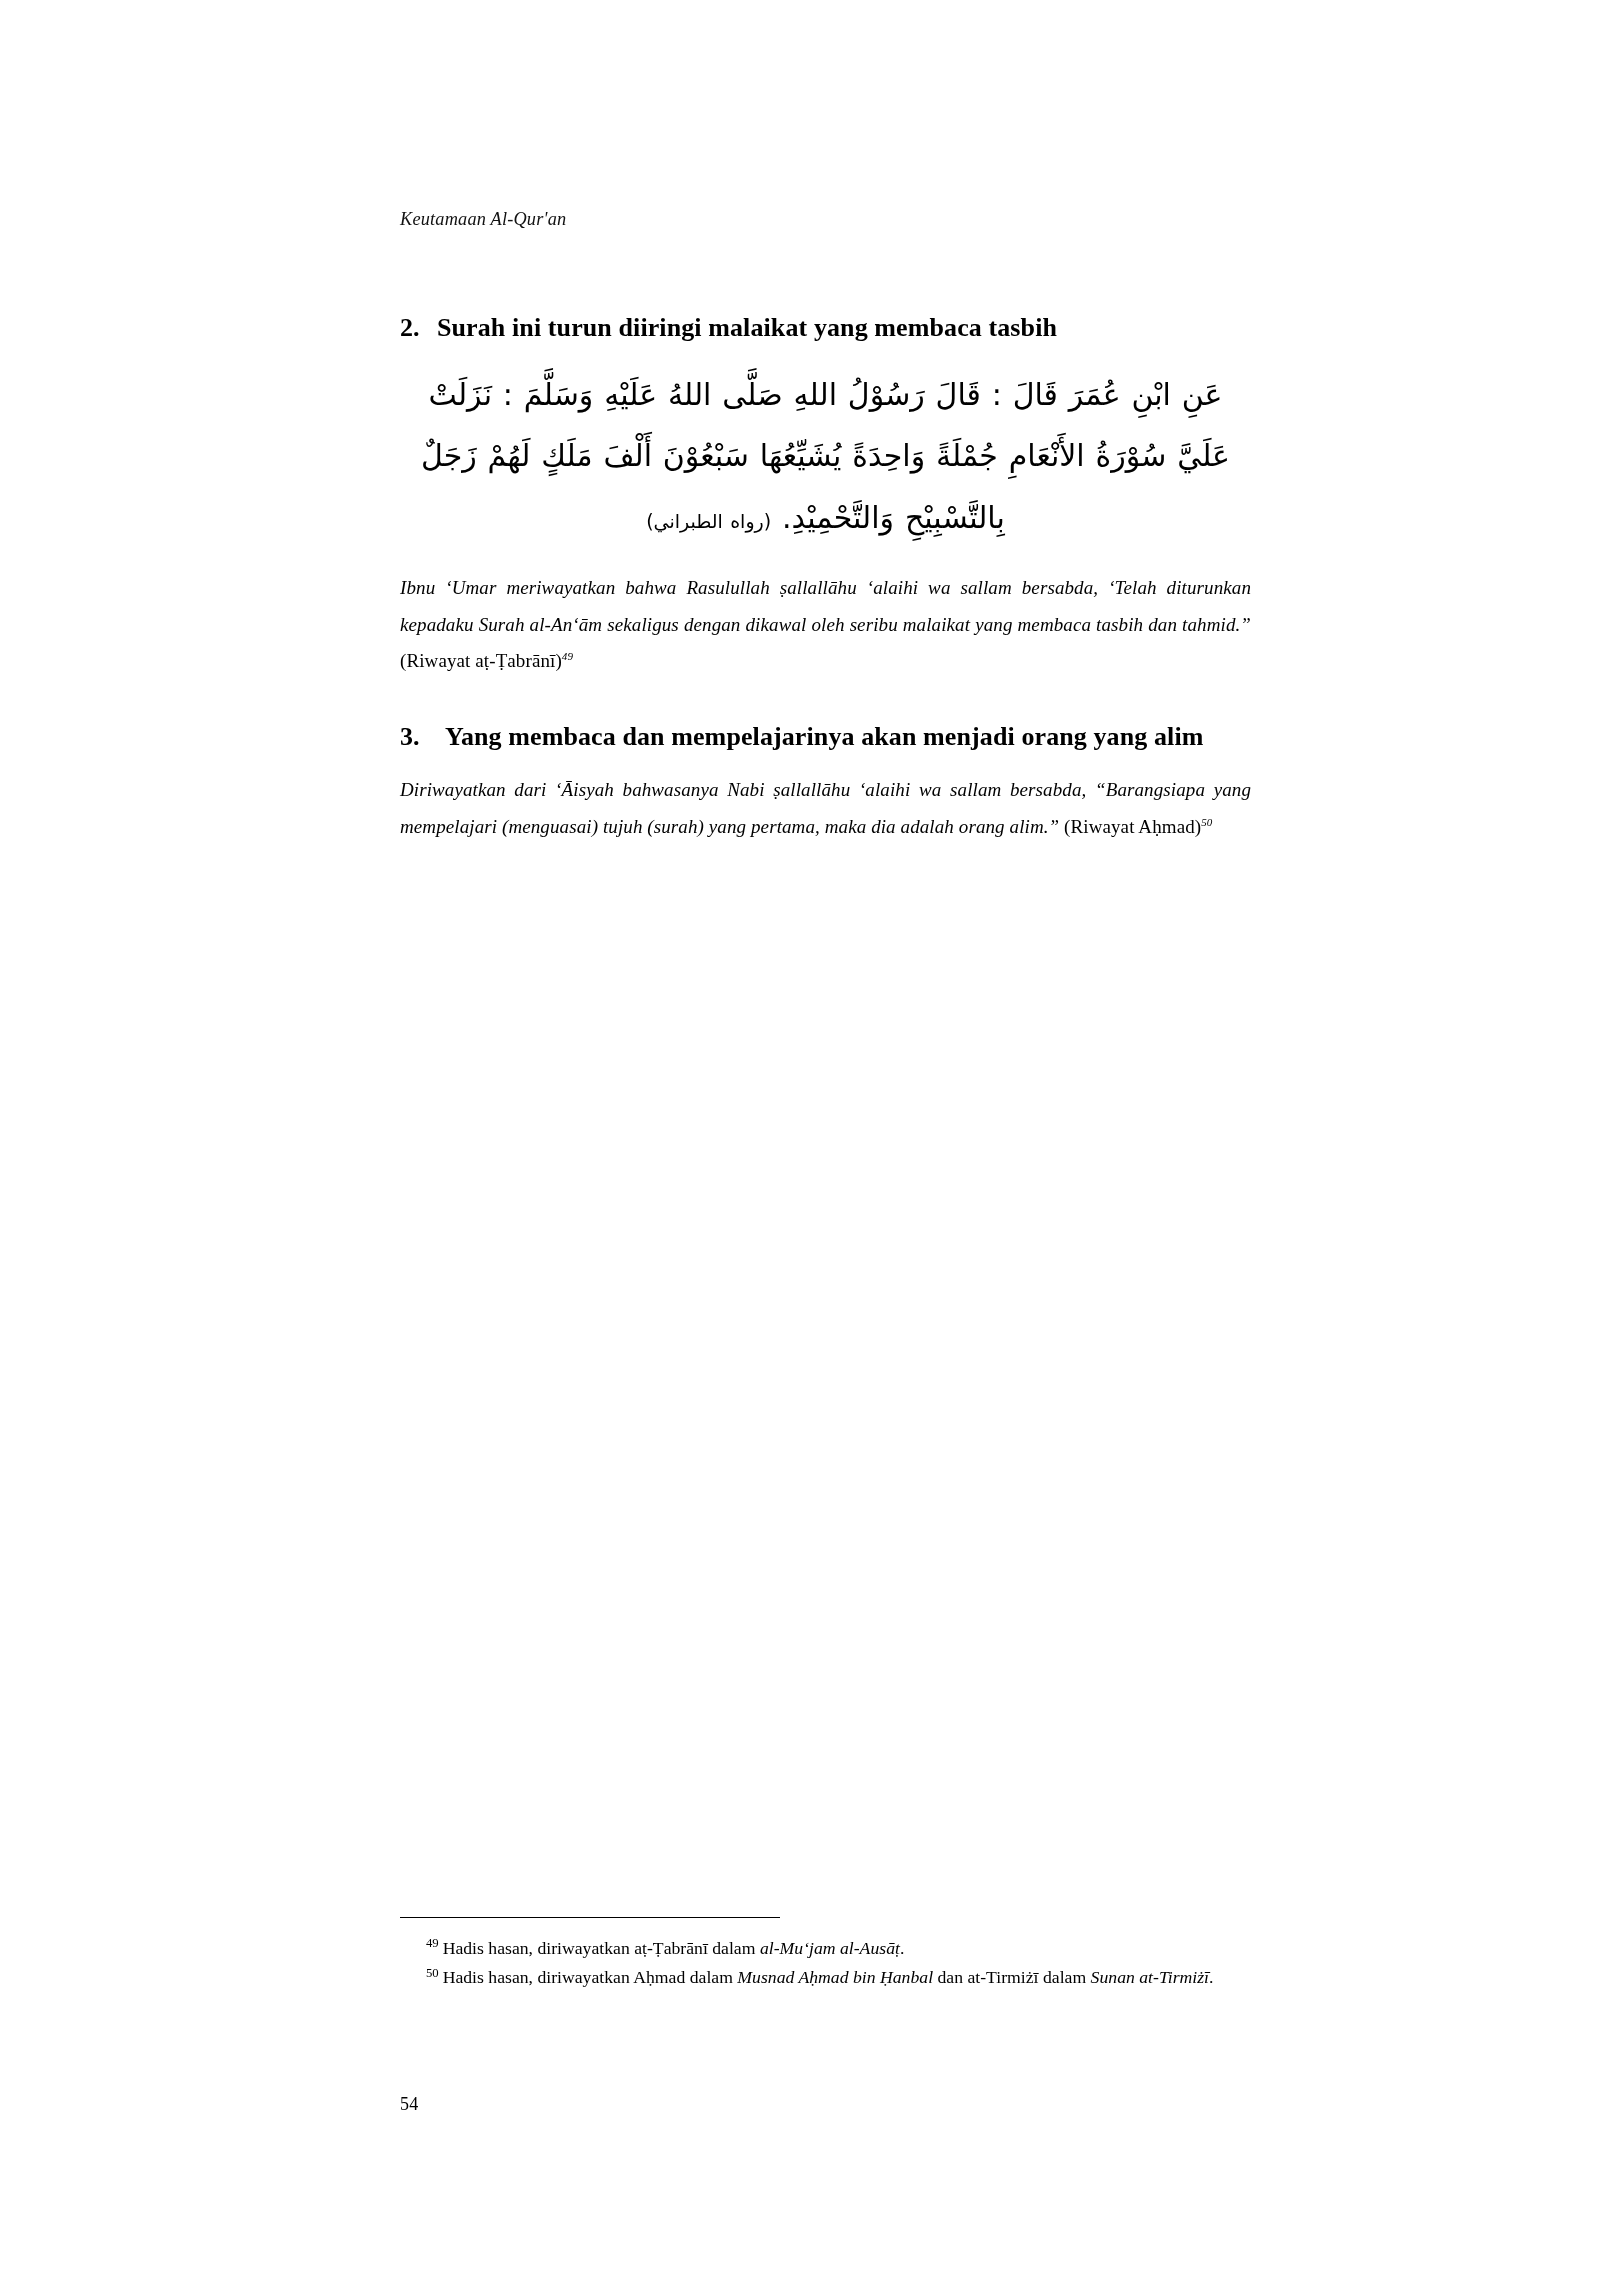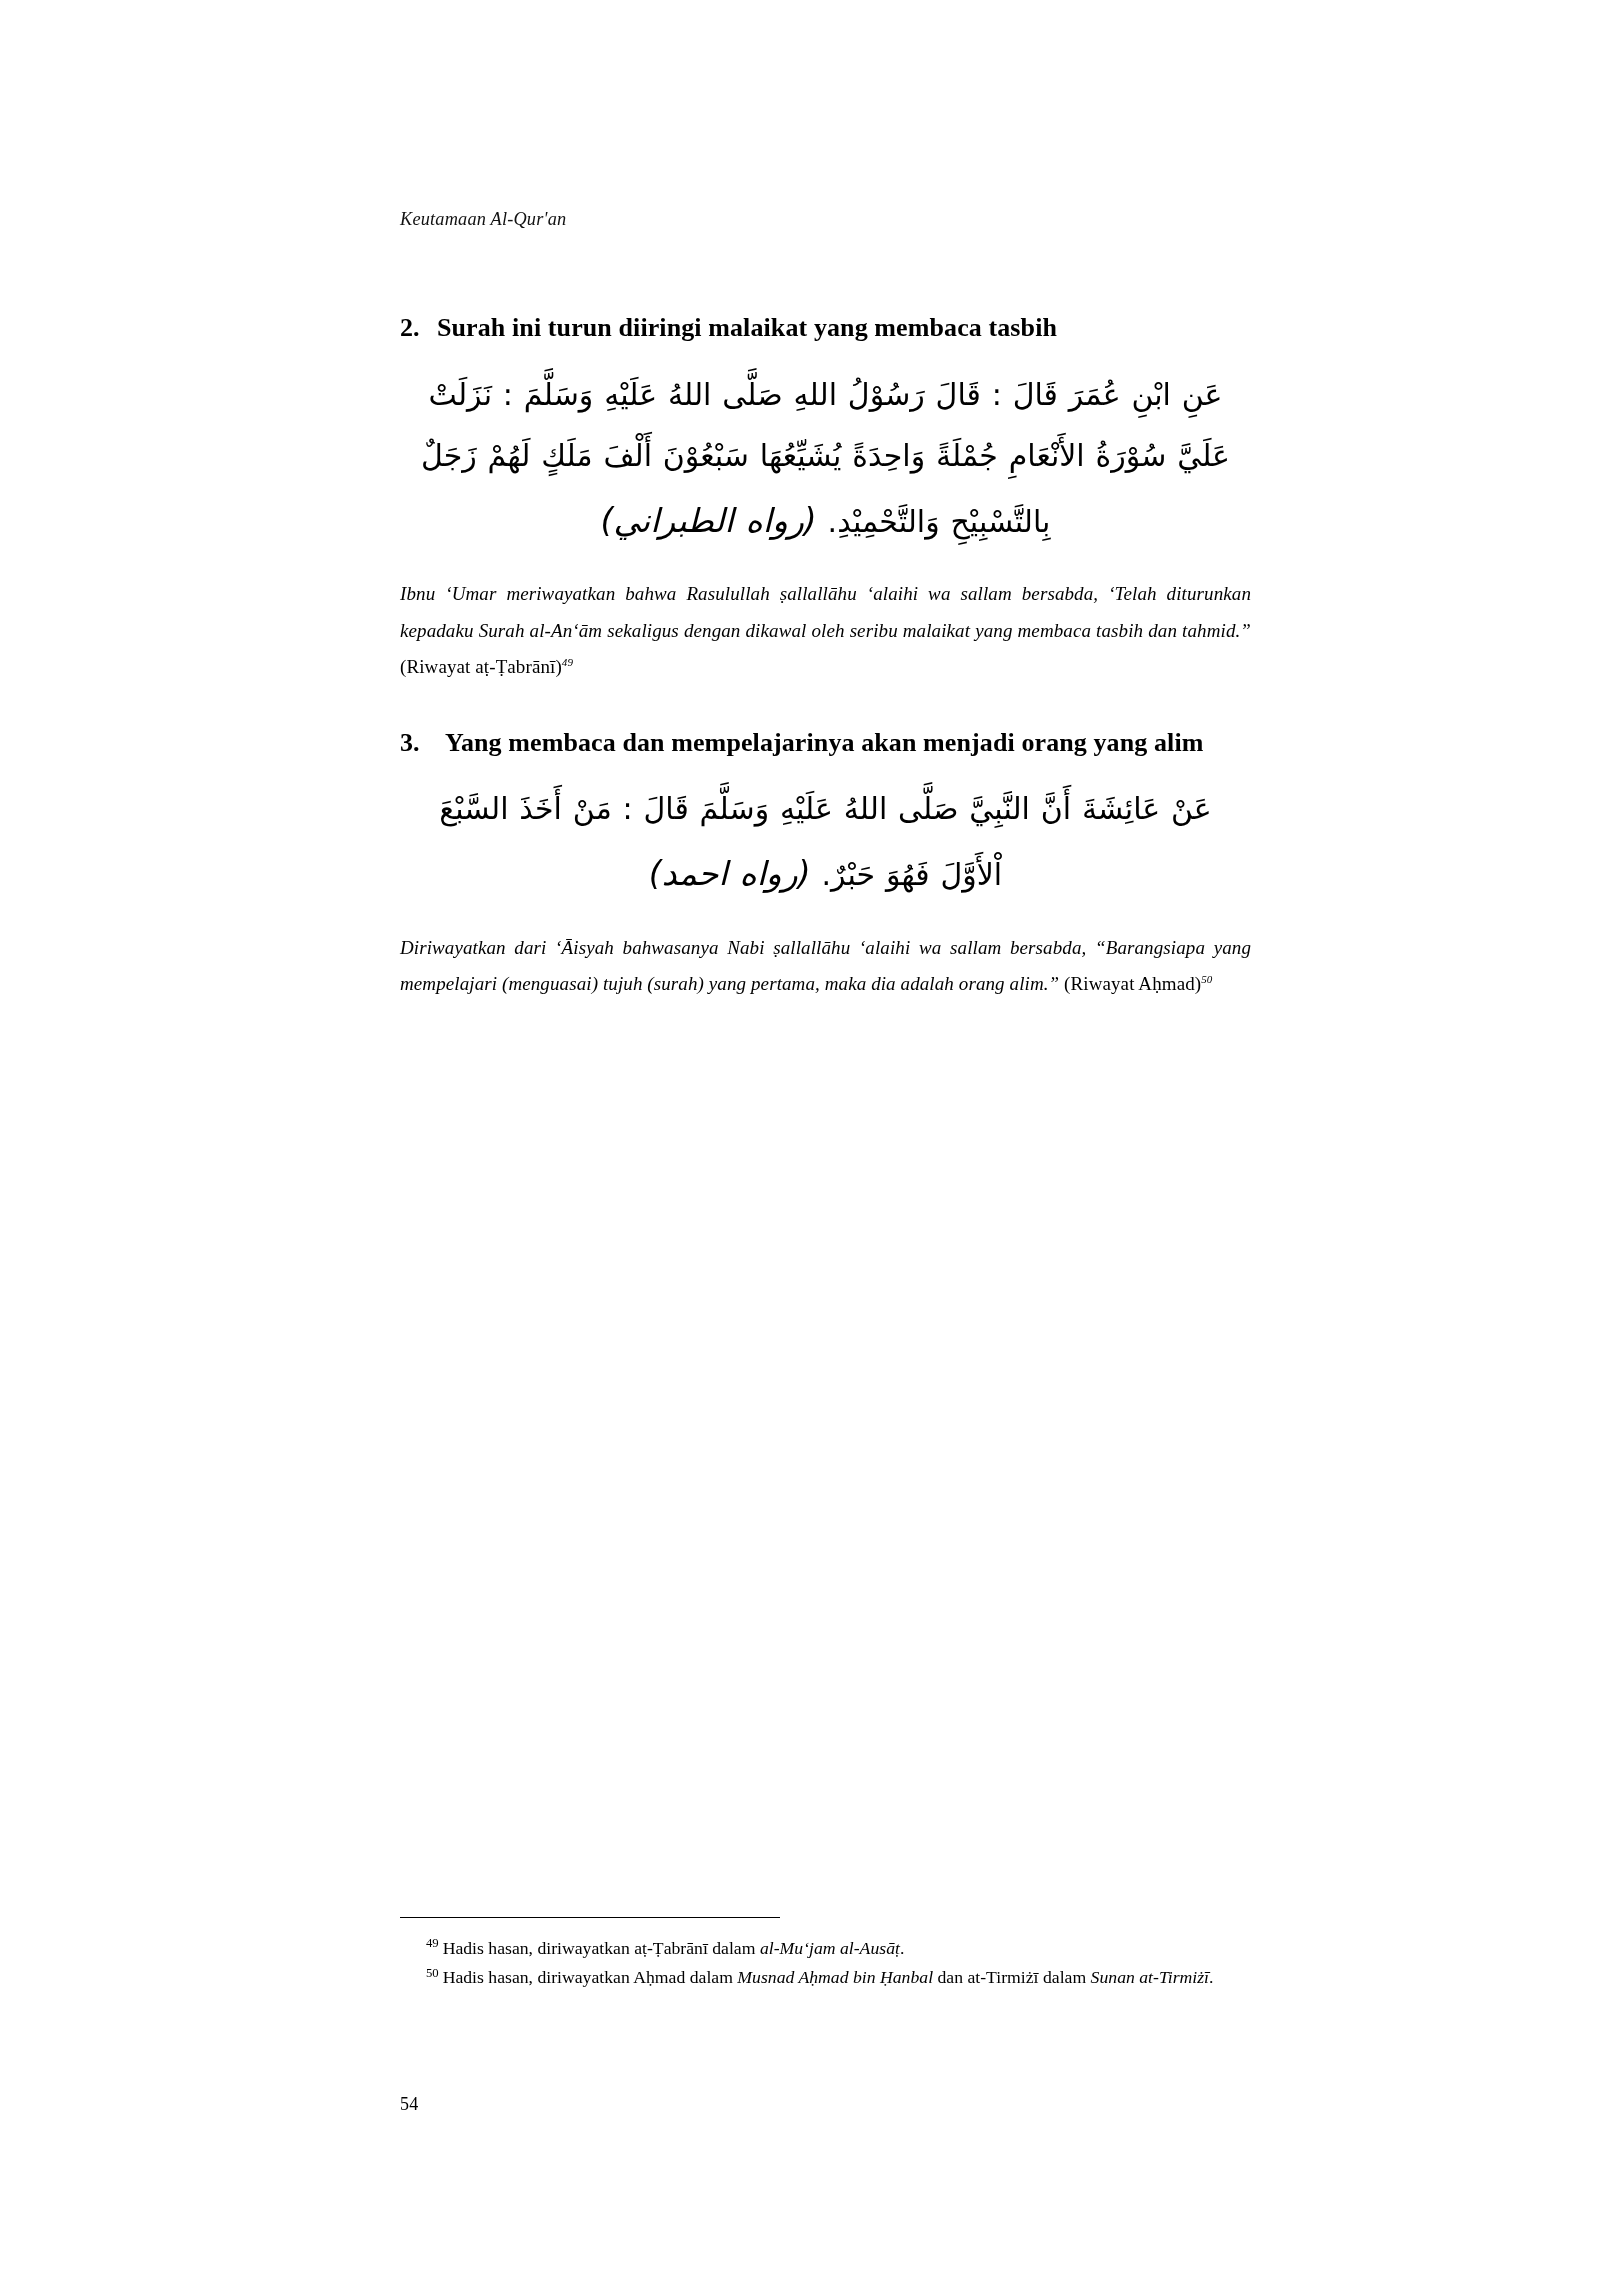--- a/index.html
+++ b/index.html
@@ -73,22 +73,21 @@
     font-family: "DejaVu Sans", "Liberation Serif", serif;
     font-size: 30px;
     line-height: 2.05;
     margin: 11.8px 0 22px 0;
     word-spacing: 1.3px;
   }
   .arabic .line {
     display: block;
   }
   .arabic .src {
-    font-size: 33px;
-    font-style: italic;
+    font-size: 19px;
   }
 
   .translation {
     font-style: italic;
     font-size: 19px;
     line-height: 1.92;
     text-align: justify;
     text-align-last: left;
     margin: 0 0 38px 0;
     letter-spacing: 0.1px;
@@ -175,27 +174,20 @@
         <span>Ibnu ‘Umar meriwayatkan bahwa Rasulullah ṣallallāhu ‘alaihi wa sallam bersabda, ‘Telah diturunkan kepadaku Surah al-An‘ām sekaligus dengan dikawal oleh seribu malaikat yang membaca tasbih dan tahmid.”</span><span class="roman"> (Riwayat aṭ-Ṭabrānī)</span><sup>49</sup>
       </div>
     </div>
 
     <div class="section">
       <div class="heading-row">
         <span class="heading-num">3.</span>
         <span class="heading-text justified">Yang membaca dan mempelajarinya akan menjadi orang yang alim</span>
       </div>
 
-      <div class="arabic">
-        <span class="line">عَنْ عَائِشَةَ أَنَّ النَّبِيَّ صَلَّى اللهُ عَلَيْهِ وَسَلَّمَ قَالَ : مَنْ أَخَذَ السَّبْعَ</span>
-        <span class="line">
-          <span>اْلأَوَّلَ فَهُوَ حَبْرٌ.</span>
-          <span class="src">(رواه احمد)</span>
-        </span>
-      </div>
 
       <div class="translation">
         <span>Diriwayatkan dari ‘Āisyah bahwasanya Nabi ṣallallāhu ‘alaihi wa sallam bersabda, “Barangsiapa yang mempelajari (menguasai) tujuh (surah) yang pertama, maka dia adalah orang alim.”</span><span class="roman"> (Riwayat Aḥmad)</span><sup>50</sup>
       </div>
     </div>
 
     <div class="spacer-block"></div>
   </div>
 
   <div class="footnotes">

